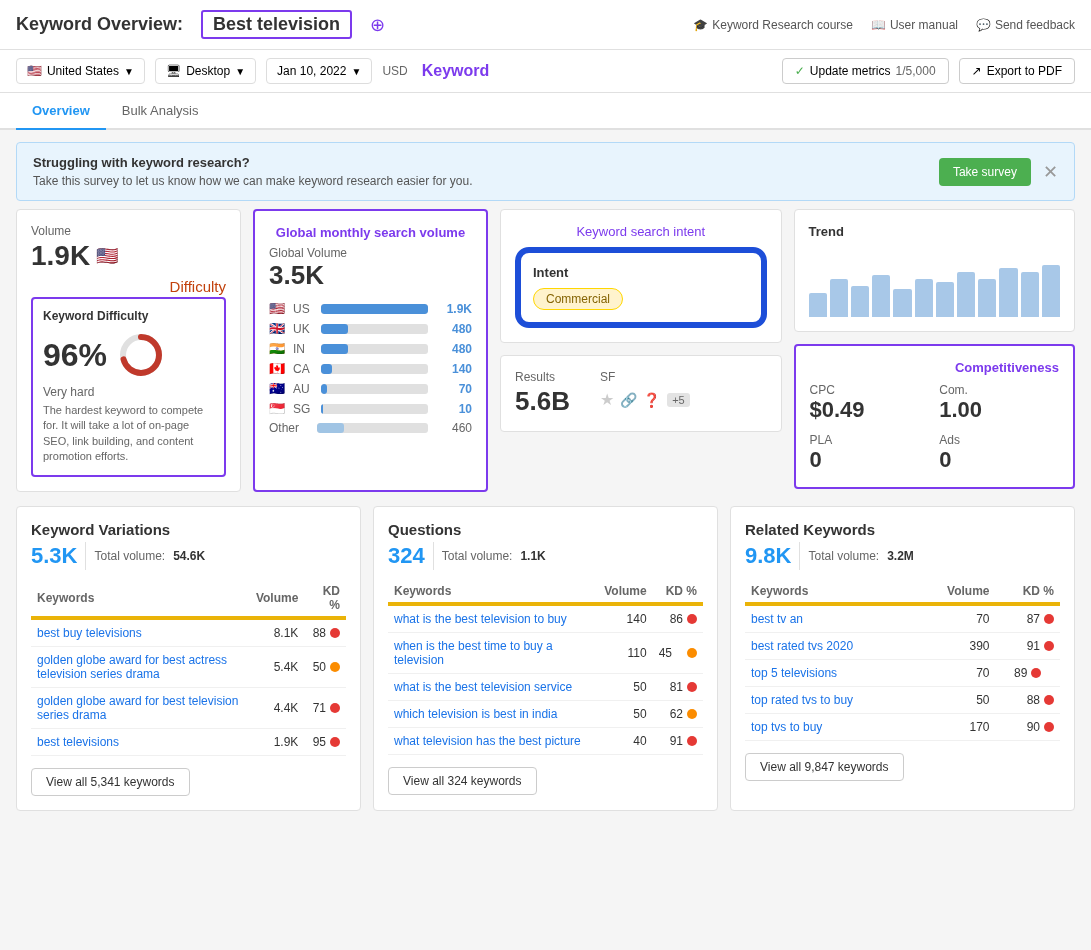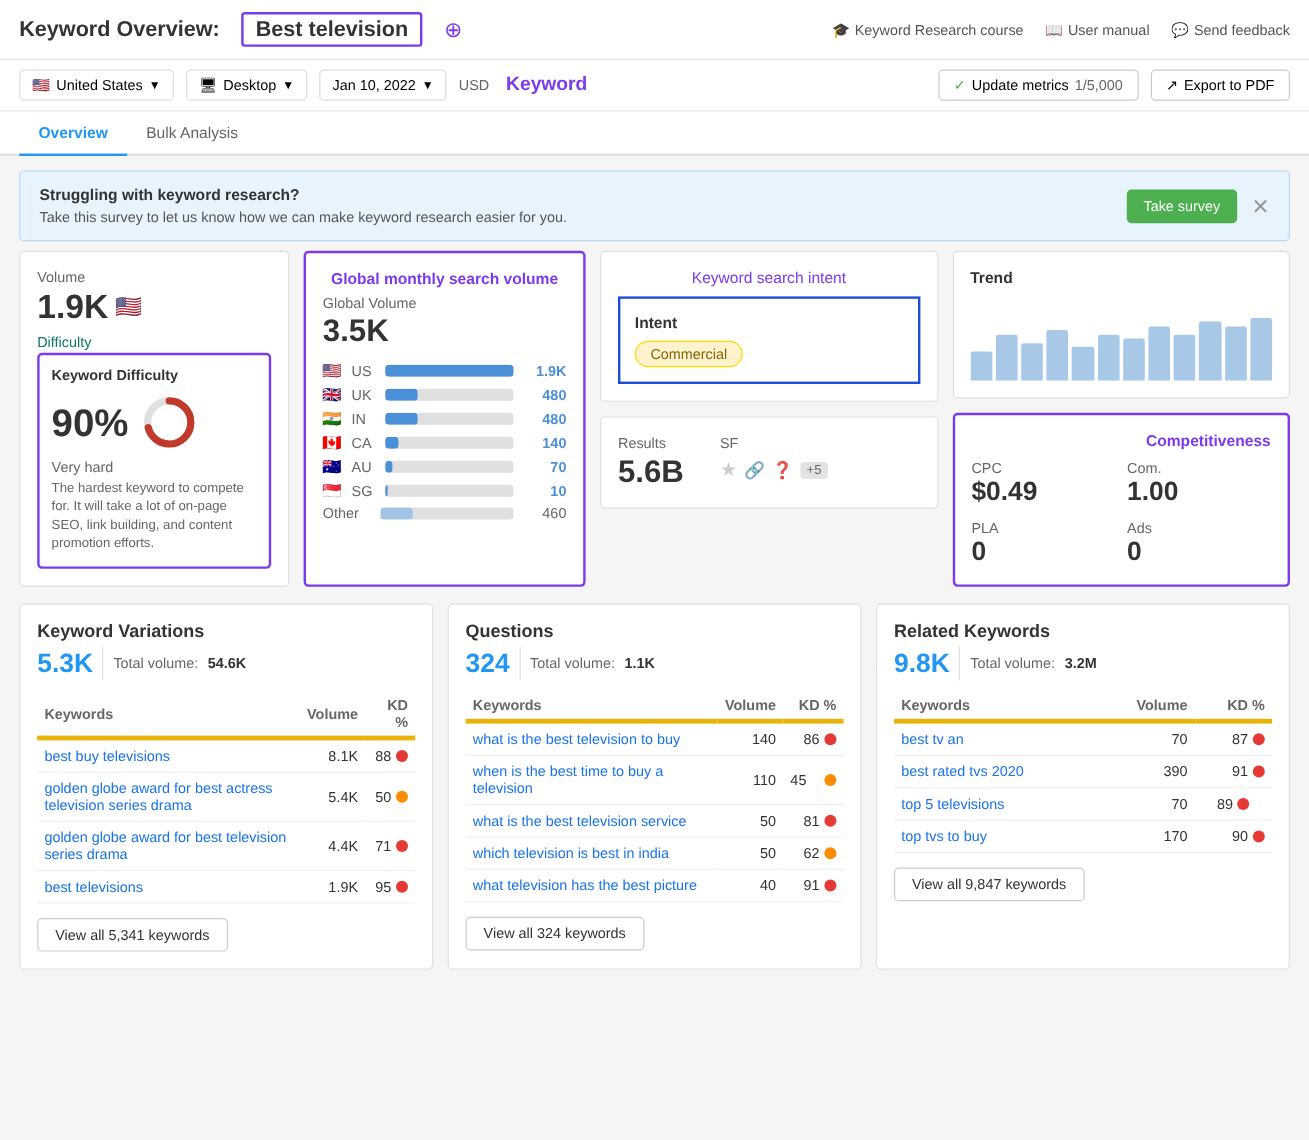--- a/index.html
+++ b/index.html
@@ -86,27 +86,27 @@
 <div style="padding:0 16px 16px;">
 
   <div style="display:flex;gap:12px;margin-bottom:14px;">
 
     <div style="flex:0 0 225px;background:#fff;border:1px solid #e0e0e0;border-radius:4px;padding:14px;">
       <div style="font-size:12px;color:#666;margin-bottom:2px;">Volume</div>
       <div style="font-size:28px;font-weight:bold;display:flex;align-items:center;gap:6px;">
         <span>1.9K</span>
         <span style="font-size:18px;">🇺🇸</span>
       </div>
-      <div style="color:#0f766e;font-size:12px;text-align:left;margin:6px 0 2px;">
+      <div style="color:#c2410c;font-size:15px;text-align:right;margin:6px 0 2px;">
         <span>Difficulty</span>
       </div>
       <div style="border:2px solid #7c3aed;border-radius:4px;padding:10px;">
         <div style="font-size:12px;font-weight:bold;margin-bottom:8px;">Keyword Difficulty</div>
         <div style="display:flex;align-items:center;gap:10px;margin-bottom:6px;">
-          <span style="font-size:32px;font-weight:bold;">90%</span>
+          <span style="font-size:32px;font-weight:bold;">96%</span>
           <svg width="48" height="48" viewBox="0 0 48 48">
             <circle cx="24" cy="24" r="18" fill="none" stroke="#e0e0e0" stroke-width="6"></circle>
             <circle cx="24" cy="24" r="18" fill="none" stroke="#c0392b" stroke-width="6" stroke-dasharray="108.1 113.1" stroke-dashoffset="28.3" stroke-linecap="round" transform="rotate(-90 24 24)"></circle>
           </svg>
         </div>
         <div style="font-size:12px;color:#666;margin-bottom:4px;">Very hard</div>
         <div style="font-size:11px;color:#666;line-height:1.4;">The hardest keyword to compete for. It will take a lot of on-page SEO, link building, and content promotion efforts.</div>
       </div>
     </div>
 
@@ -169,21 +169,21 @@
             <div style="height:100%;width:24%;background:#a0c4e4;border-radius:3px;"></div>
           </div>
         <span style="width:38px;text-align:right;color:#666;font-size:12px;">460</span>
       </div>
     </div>
 
     <div style="flex:1;display:flex;flex-direction:column;gap:12px;">
 
       <div style="background:#fff;border:1px solid #e0e0e0;border-radius:4px;padding:14px;">
         <div style="color:#7c3aed;font-size:13px;font-weight:normal;text-align:center;margin-bottom:8px;">Keyword search intent</div>
-        <div style="border:2px solid #1d4ed8;border-radius:0;padding:12px;">
+        <div style="border:6px solid #1d4ed8;border-radius:14px;padding:12px;">
           <div style="font-size:13px;font-weight:bold;margin-bottom:8px;">Intent</div>
           <span style="background:#fff3cd;color:#856404;border:1px solid #ffd700;border-radius:12px;padding:3px 12px;font-size:12px;display:inline-block;">Commercial</span>
         </div>
       </div>
 
       <div style="background:#fff;border:1px solid #e0e0e0;border-radius:4px;padding:14px;">
         <div style="display:flex;gap:30px;align-items:flex-start;">
           <div>
             <div style="font-size:12px;color:#666;margin-bottom:2px;">Results</div>
             <div style="font-size:26px;font-weight:bold;">5.6B</div>
@@ -429,20 +429,30 @@
       <td><a href="#" style="color:#1a73e8;text-decoration:none;">top 5 televisions</a></td>
       <td style="text-align:right;">70</td>
       <td style="text-align:right;">
         <span style="display:flex;align-items:center;justify-content:center;gap:4px;">
           <span>89</span>
           <span style="width:10px;height:10px;border-radius:50%;background:#e53935;display:inline-block;"></span>
         </span>
       </td>
     </tr>
             <tr>
+      <td><a href="#" style="color:#1a73e8;text-decoration:none;">top rated tvs to buy</a></td>
+      <td style="text-align:right;">50</td>
+      <td style="text-align:right;">
+        <span style="display:flex;align-items:center;justify-content:flex-end;gap:4px;">
+          <span>88</span>
+          <span style="width:10px;height:10px;border-radius:50%;background:#e53935;display:inline-block;"></span>
+        </span>
+      </td>
+    </tr>
+            <tr>
       <td><a href="#" style="color:#1a73e8;text-decoration:none;">top tvs to buy</a></td>
       <td style="text-align:right;">170</td>
       <td style="text-align:right;">
         <span style="display:flex;align-items:center;justify-content:flex-end;gap:4px;">
           <span>90</span>
           <span style="width:10px;height:10px;border-radius:50%;background:#e53935;display:inline-block;"></span>
         </span>
       </td>
     </tr>
           </tbody>

